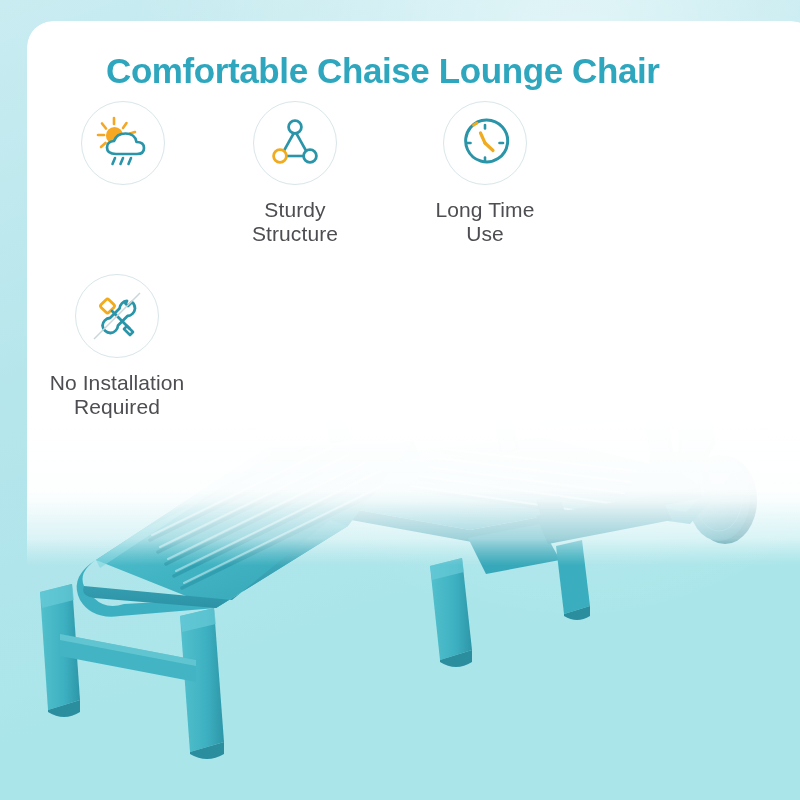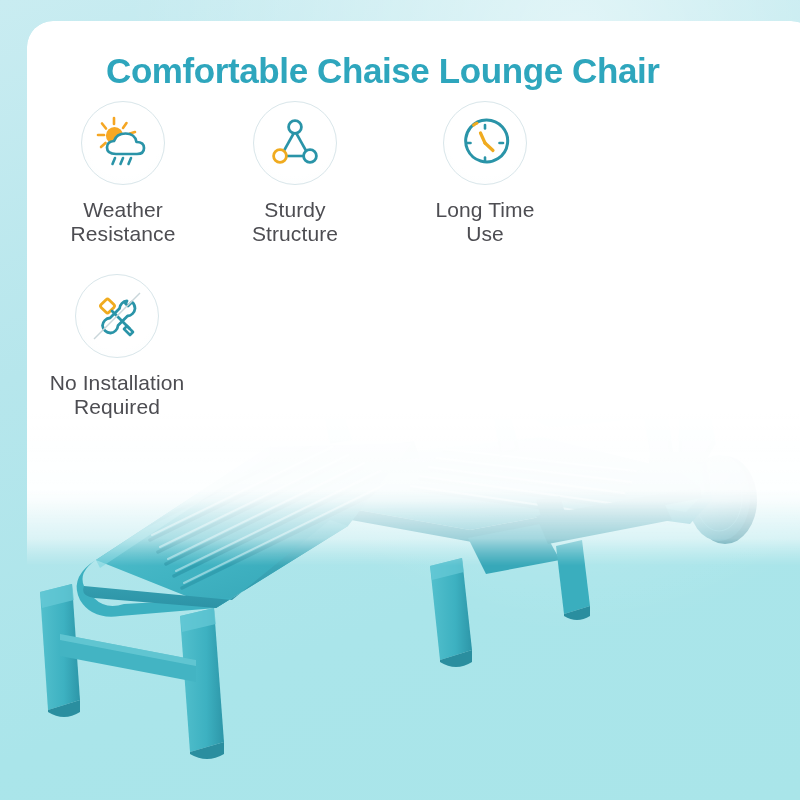--- a/index.html
+++ b/index.html
@@ -326,22 +326,20 @@
         <circle cx="19.5" cy="19.5" r="8.6" fill="#f7a823"></circle>
         <path d="M21 38 Q12 38 12 31.5 Q12 25.5 19 25 Q21.5 17.5 30.5 17.5 Q40 17.5 41.5 26
                  Q49 26 49 32 Q49 38 42 38 Z" fill="#ffffff" stroke="#2a94a8" stroke-width="2.7" stroke-linejoin="round"></path>
         <g stroke="#2a94a8" stroke-width="2.6" stroke-linecap="round">
           <path d="M20 42 L17.5 48"></path>
           <path d="M28 42 L25.5 48"></path>
           <path d="M36 42 L33.5 48"></path>
         </g>
       </svg>
     </div>
-    <div class="flabel">Weather
-Resistance</div>
   </div>
 
   <div class="feature" id="feat-sturdy">
     <div class="circle">
       <svg width="52" height="50" viewBox="0 0 52 50">
         <g stroke="#2a94a8" stroke-width="2.6">
           <path d="M26 13 L12 38"></path>
           <path d="M26 13 L40 38"></path>
           <path d="M14 38 H38"></path>
         </g>

